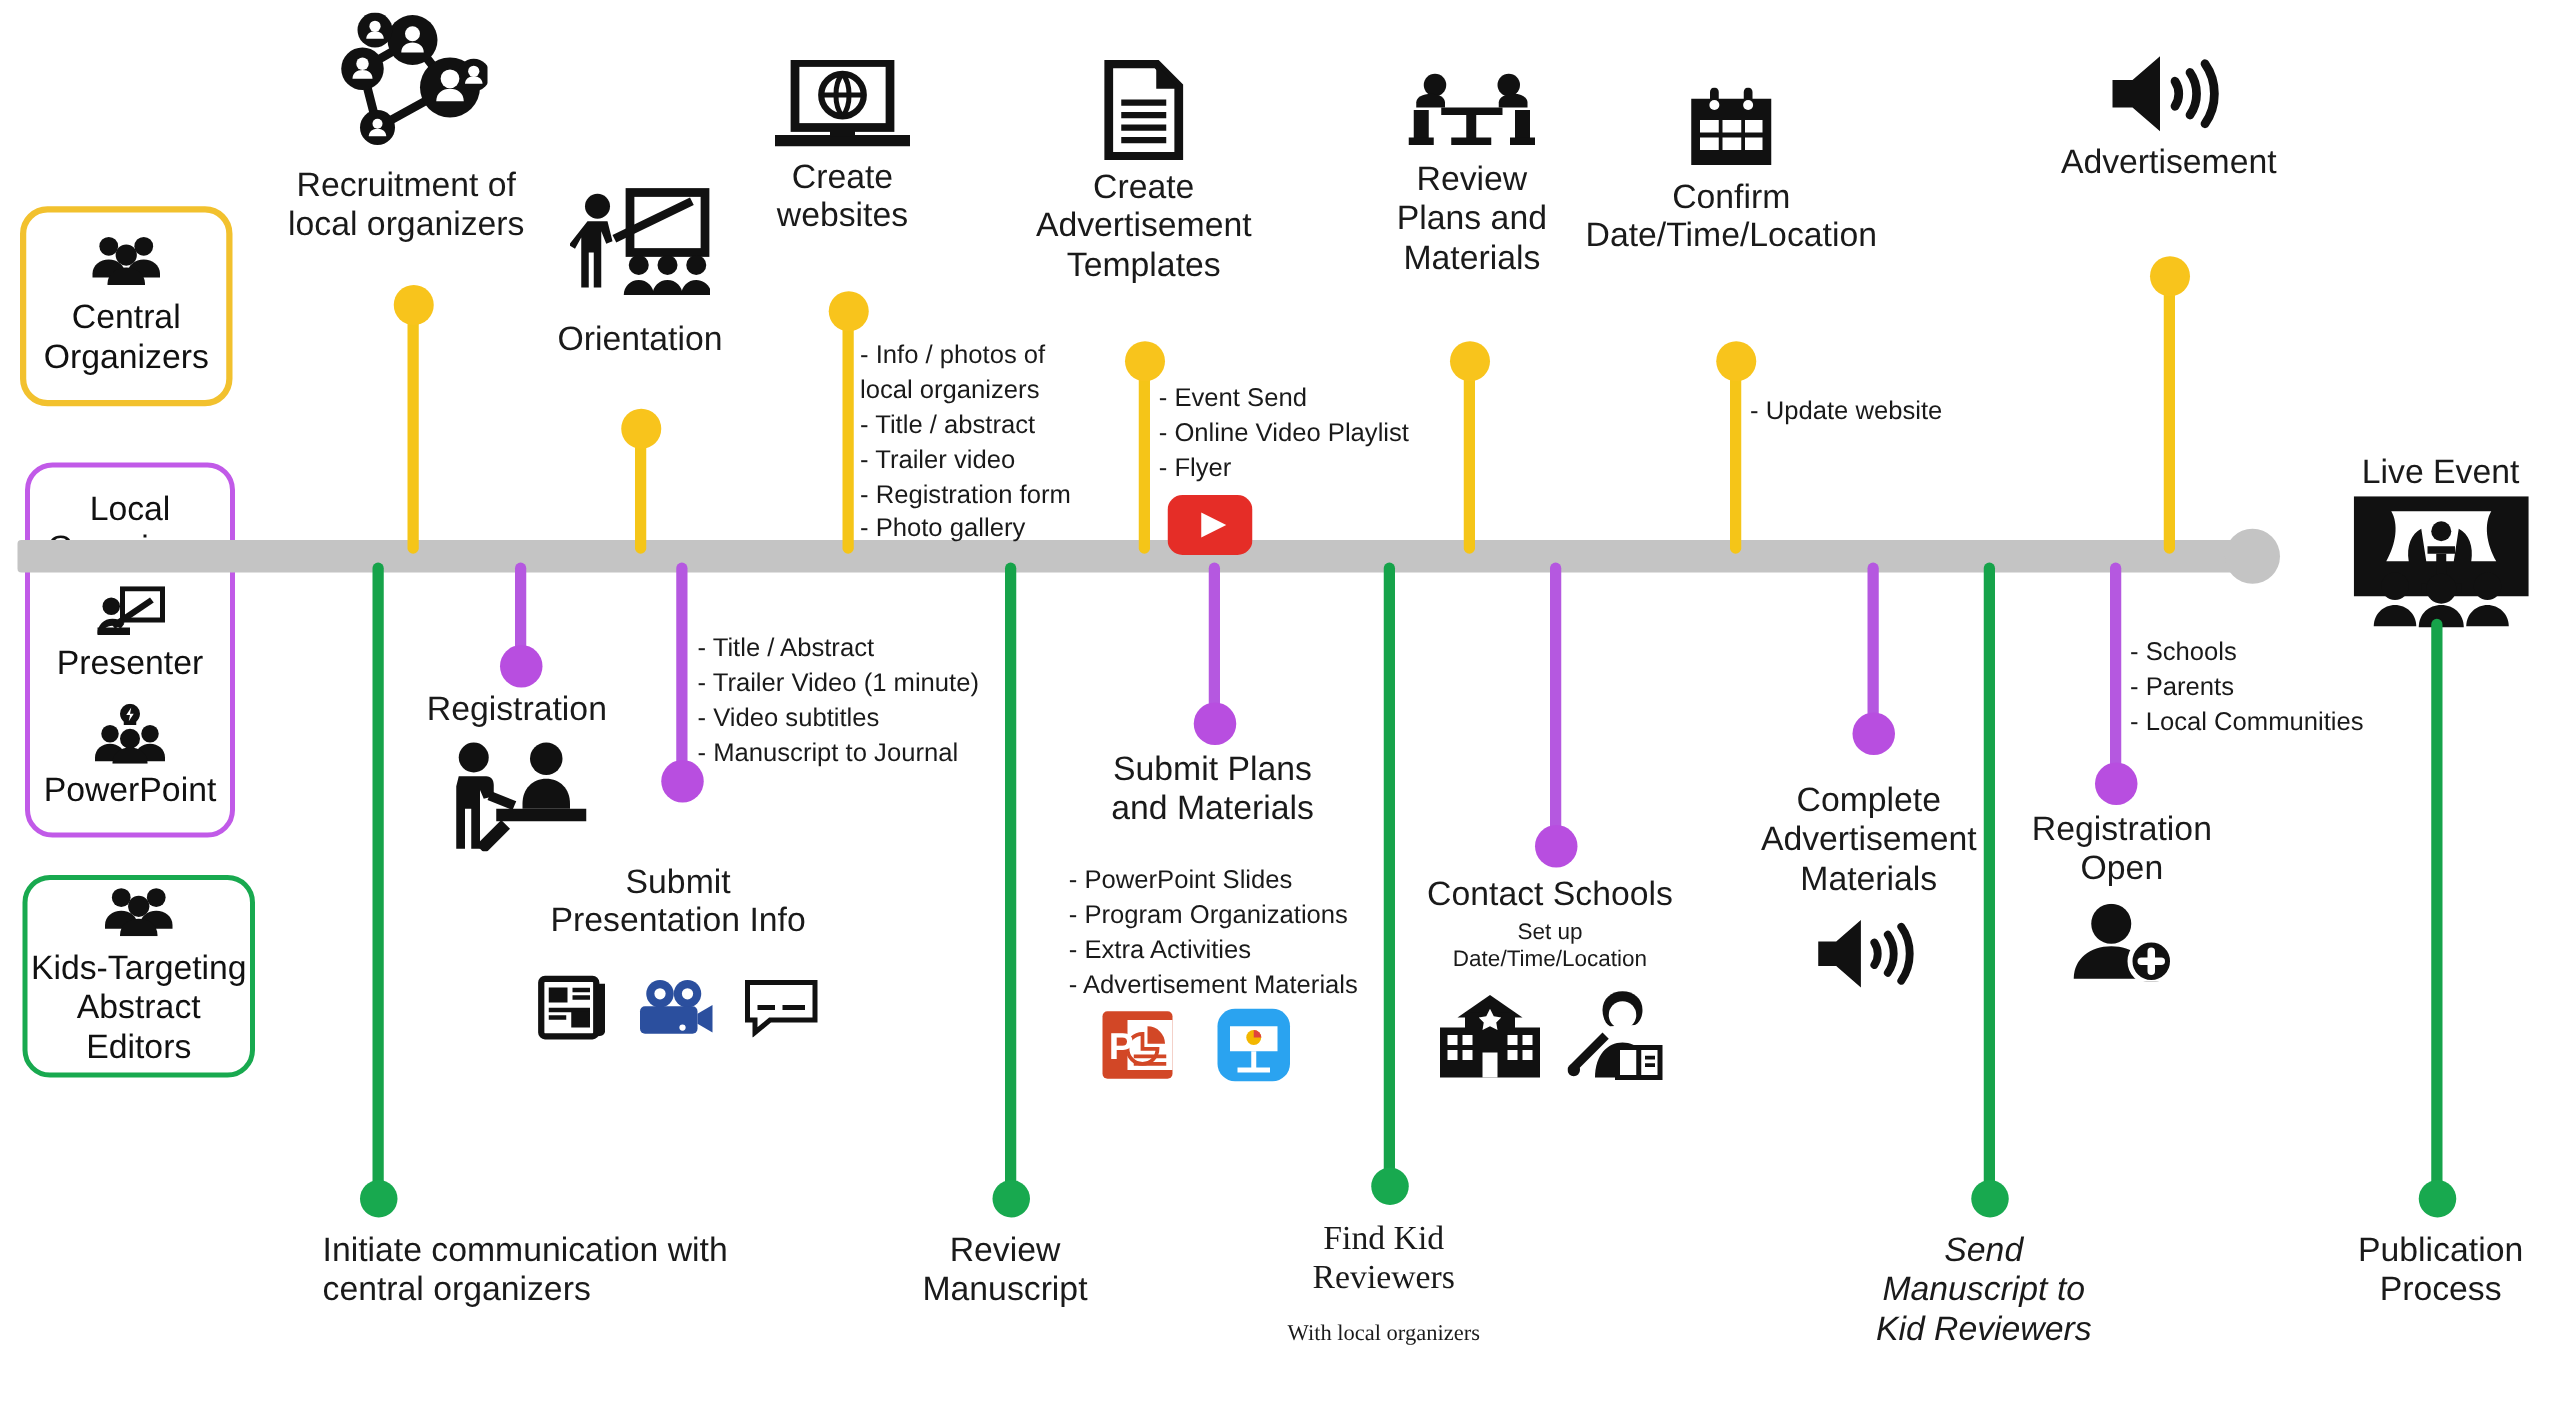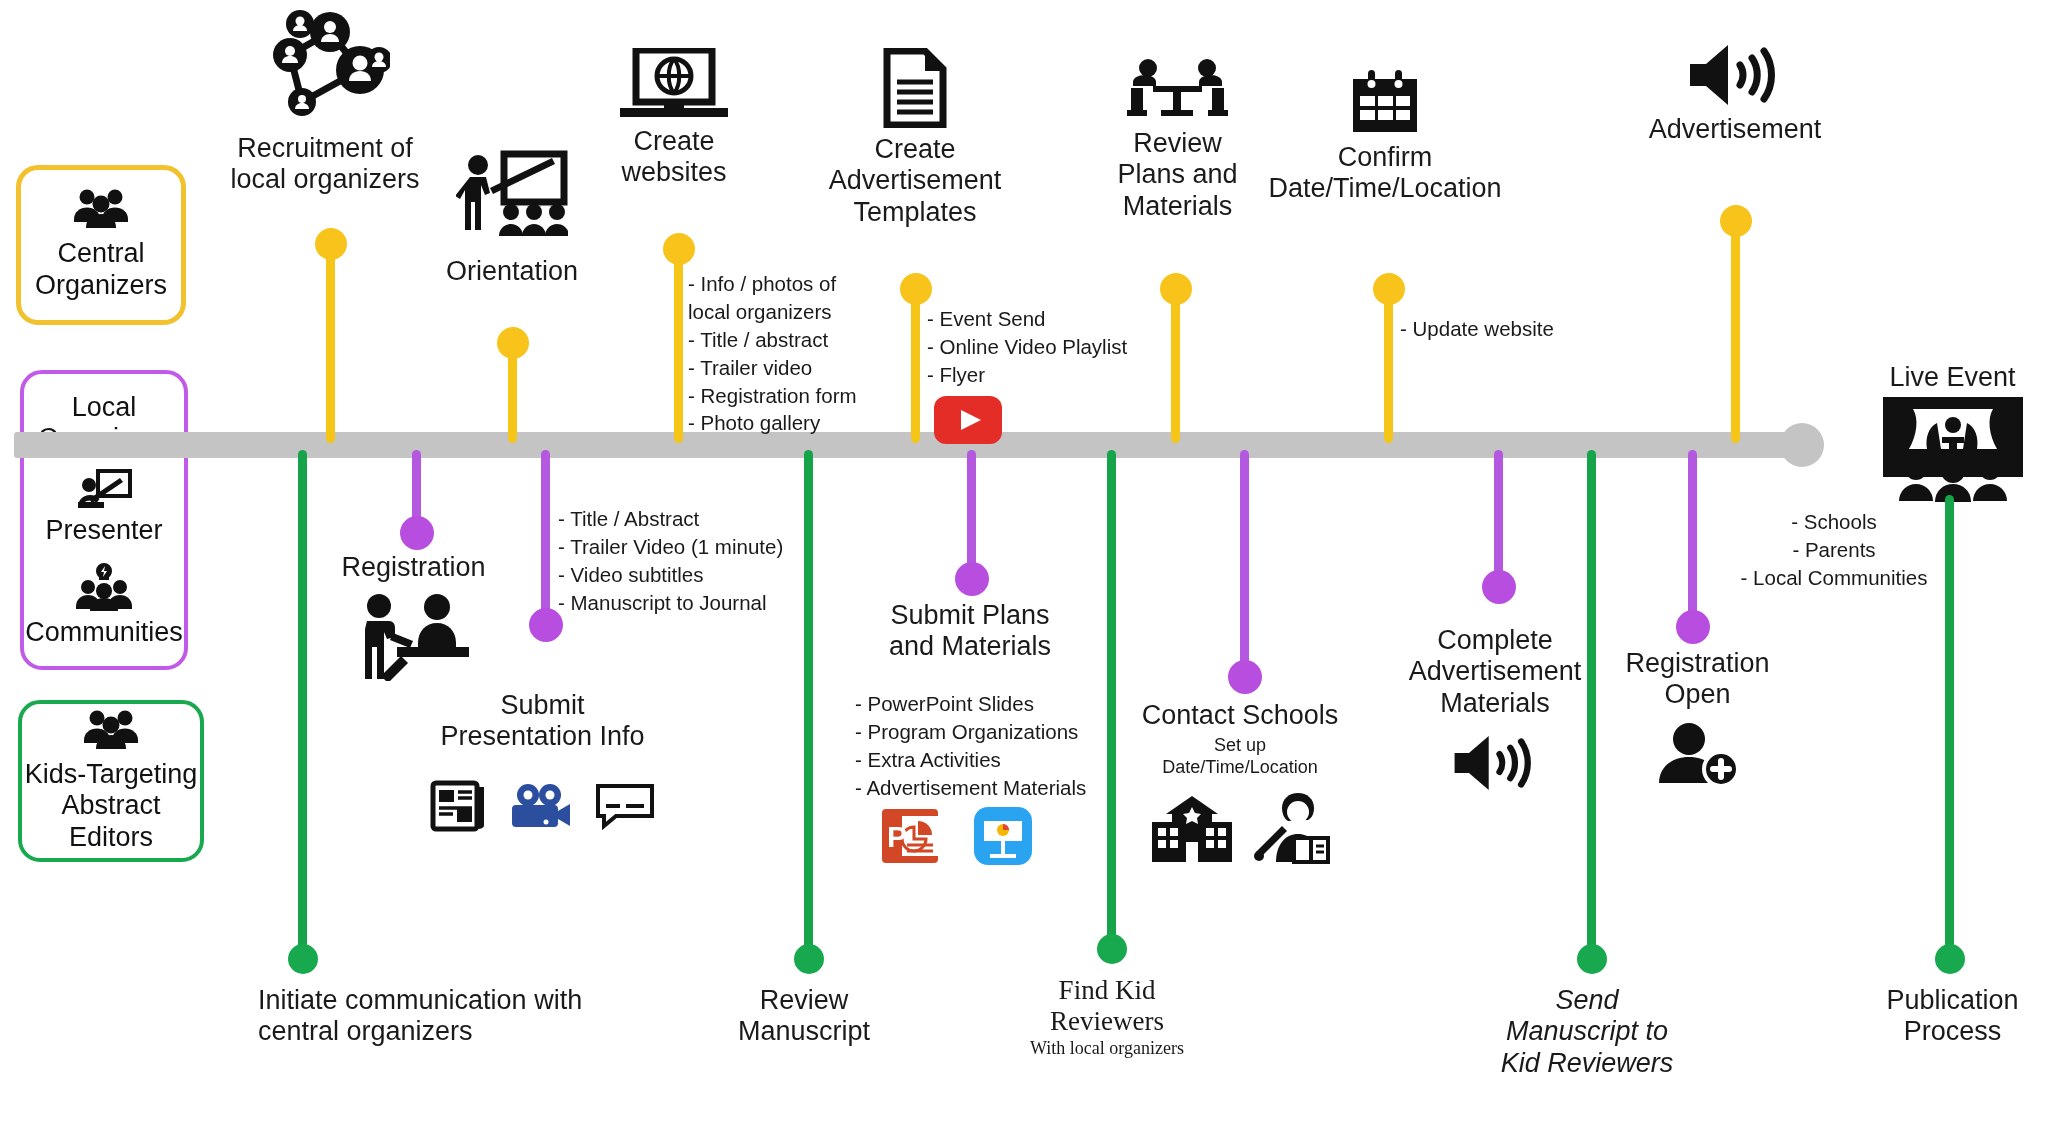--- a/index.html
+++ b/index.html
@@ -75,21 +75,21 @@
         <path d="M31 0a8 8 0 0 1 8 8c0 3-1.6 5-3 6.3V17h-10v-2.7C24.6 13 23 11 23 8a8 8 0 0 1 8-8z" fill="#111"></path>
         <path d="M32 3l-4 6h3l-1 5 4-6h-3z" fill="#fff"></path>
         <circle cx="15" cy="24" r="7" fill="#111"></circle>
           <circle cx="47" cy="24" r="7" fill="#111"></circle>
         <path d="M3 43c0-6.5 5.5-11 12-11s12 4.5 12 11v3H3z" fill="#111"></path>
         <path d="M35 43c0-6.5 5.5-11 12-11s12 4.5 12 11v3H35z" fill="#111"></path>
         <circle cx="31" cy="28" r="8" fill="#111"></circle>
         <path d="M17 47c0-7.5 6.5-12 14-12s14 4.5 14 12v1H17z" fill="#111"></path>
       </svg>
     </span>
-    <div class="t" style="margin-top:6px">Communities</div>
+    <div class="t" style="margin-top:6px">PowerPoint</div>
   </div>
 
   <div class="legend green abs" style="left:18px;top:700px;width:186px;height:162px;">
     <span>
       <svg class="ic" width="62" height="40" viewBox="0 0 62 40">
         <circle cx="17" cy="9" r="7.5" fill="#111"></circle>
           <circle cx="45" cy="9" r="7.5" fill="#111"></circle>
         <path d="M4 31c0-7 6-11.5 13-11.5S30 24 30 31v3H4z" fill="#111"></path>
         <path d="M32 31c0-7 6-11.5 13-11.5S58 24 58 31v3H32z" fill="#111"></path>
         <circle cx="31" cy="16" r="8.5" fill="#111"></circle>
@@ -440,21 +440,21 @@
           <path d="M54 23c4 6 4 14 0 20"></path>
             <path d="M66 16c7 10 7 24 0 34"></path>
             <path d="M78 9c10 14 10 34 0 48"></path>
         </g>
       </svg>
     </span>
   </div>
 
   <div class="stem down-p abs" style="left:1688px;top:450px;height:170px;"></div>
   <div class="dot p abs" style="left:1676px;top:610px;"></div>
-  <div class="abs bullets" style="left:1704px;top:508px;width:260px;text-align:center;">- Schools
+  <div class="abs bullets" style="left:1704px;top:508px;width:260px;">- Schools
 - Parents
 - Local Communities</div>
   <div class="abs ctr" style="left:1600px;top:648px;width:195px;">
     <div class="lbl">Registration
 Open</div>
     <span>
       <svg class="ic" width="86" height="62" viewBox="0 0 86 62" style="margin-top:12px">
         <circle cx="34" cy="16" r="16" fill="#111"></circle>
         <path d="M4 60c0-16 13-26 30-26s30 10 30 26z" fill="#111"></path>
         <circle cx="66" cy="46" r="17" fill="#111" stroke="#fff" stroke-width="4"></circle>
@@ -477,21 +477,21 @@
   <div class="abs ctr" style="left:704px;top:985px;width:200px;">
     <div class="lbl">Review
 Manuscript</div>
   </div>
 
   <div class="stem down-g abs" style="left:1107px;top:450px;height:490px;"></div>
   <div class="dot g abs" style="left:1097px;top:934px;"></div>
   <div class="abs ctr" style="left:1002px;top:975px;width:210px;font-family:Liberation Serif, serif;">
     <div class="lbl">Find Kid
 Reviewers</div>
-    <div class="lbl-sm" style="margin-top:0">With local organizers</div>
+    <div class="lbl-sm" style="margin-top:18px">With local organizers</div>
   </div>
 
   <div class="stem down-g abs" style="left:1587px;top:450px;height:500px;"></div>
   <div class="dot g abs" style="left:1577px;top:944px;"></div>
   <div class="abs ctr" style="left:1482px;top:985px;width:210px;font-style:italic;">
     <div class="lbl">Send
 Manuscript to
 Kid Reviewers</div>
   </div>
 

